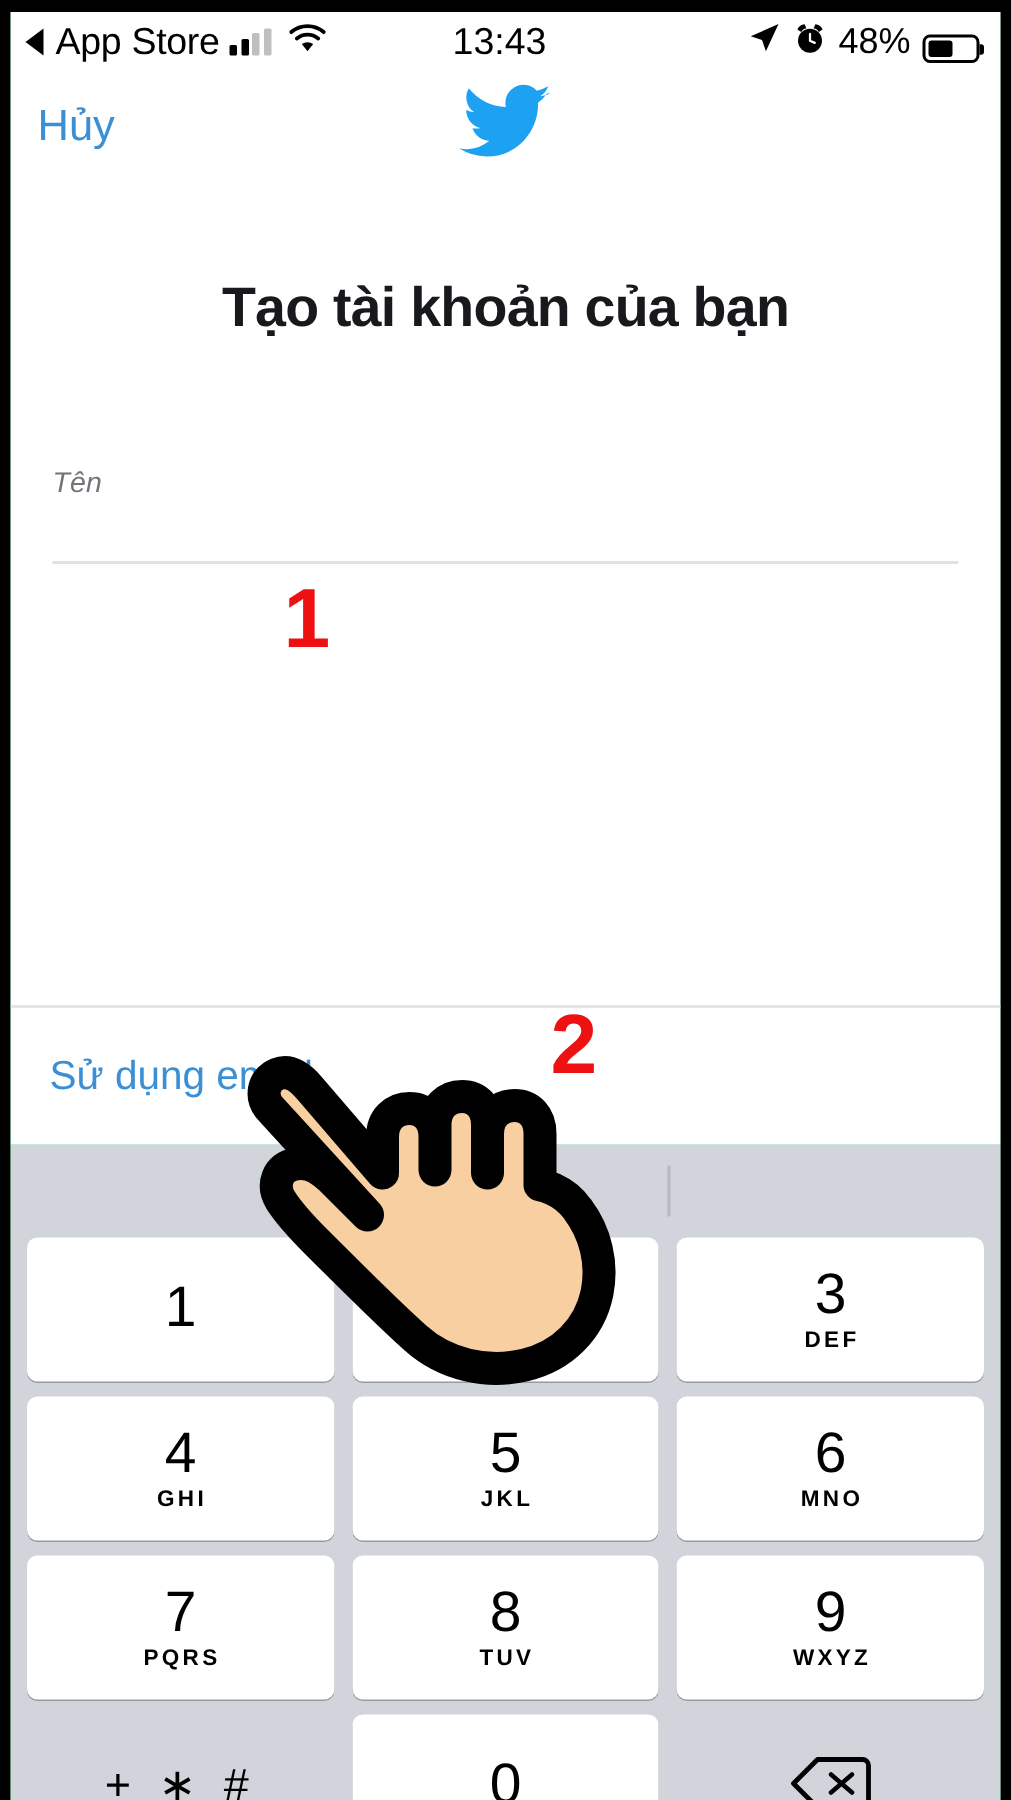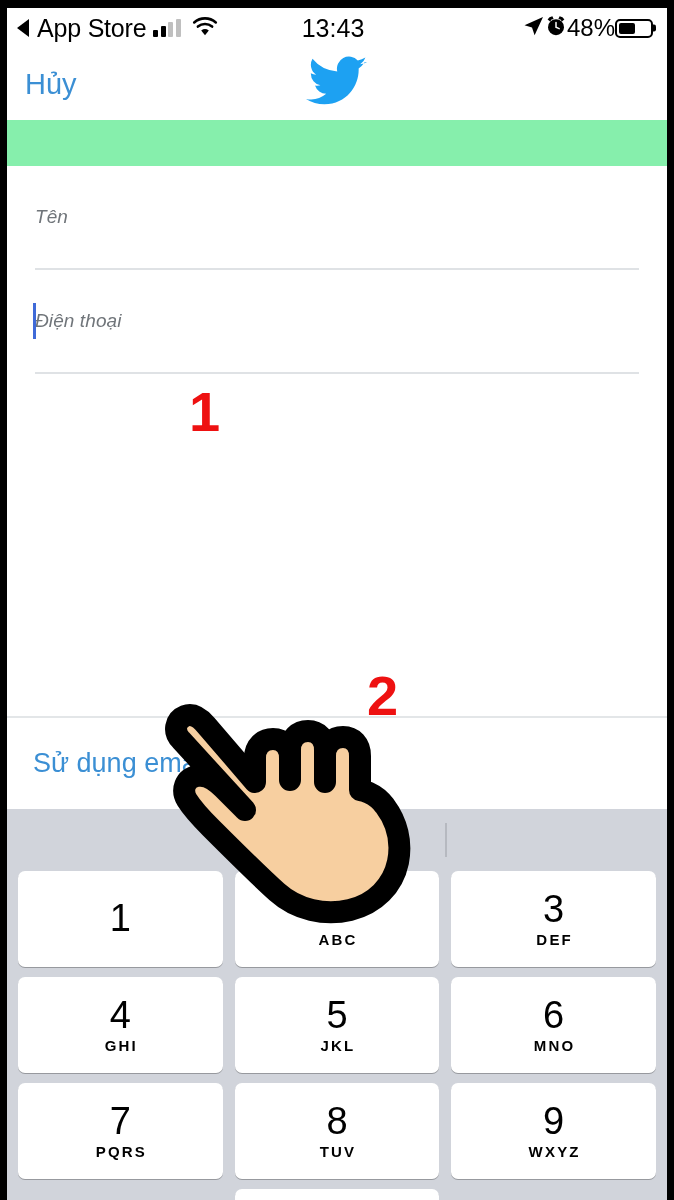--- a/index.html
+++ b/index.html
@@ -67,22 +67,22 @@
     text-align: center;
     font-size: 25px;
     font-weight: 400;
     color: #000;
     letter-spacing: 0px;
     pointer-events: none;
   }
   .sb-right {
     margin-left: auto;
     display: flex;
-    align-items: center;
-    gap: 0;
+    align-items: flex-end;
+    gap: 8px;
     position: relative;
     z-index: 2;
   }
   .sb-battery-text { font-size: 24px; color: #000; }
   .sb-batt {
     width: 38px; height: 19px;
     border: 2.4px solid #000;
     border-radius: 5px;
     position: relative;
     display: flex;
@@ -351,28 +351,25 @@
   <div class="navbar">
     <button class="nav-cancel">Hủy</button>
     <div class="nav-logo">
       <svg width="62" height="52" viewBox="0 0 24 20">
         <path fill="#1da1f2" d="M23.64 2.37a9.3 9.3 0 0 1-2.67.73A4.66 4.66 0 0 0 23.01.54a9.3 9.3 0 0 1-2.95 1.13A4.65 4.65 0 0 0 12.1 5.9a13.2 13.2 0 0 1-9.58-4.86 4.65 4.65 0 0 0 1.44 6.2 4.6 4.6 0 0 1-2.1-.58v.06a4.65 4.65 0 0 0 3.73 4.56 4.7 4.7 0 0 1-2.1.08 4.65 4.65 0 0 0 4.34 3.23A9.33 9.33 0 0 1 0 16.54a13.17 13.17 0 0 0 7.14 2.09c8.57 0 13.25-7.1 13.25-13.25l-.01-.6a9.45 9.45 0 0 0 2.32-2.41z"></path>
       </svg>
     </div>
   </div>
 
   <div class="content">
+    <div class="page-title">Tạo tài khoản của bạn</div>
 
     <div class="fields">
       <div class="field">
         <span class="field-label">Tên</span>
-      </div>
-      <div class="field">
-        <span class="caret"></span>
-        <span class="field-label">Điện thoại</span>
       </div>
     </div>
   </div>
 
   <div class="actionbar">
     <button class="use-email">Sử dụng email</button>
   </div>
 
   <div class="keyboard">
     <div class="predictive">

